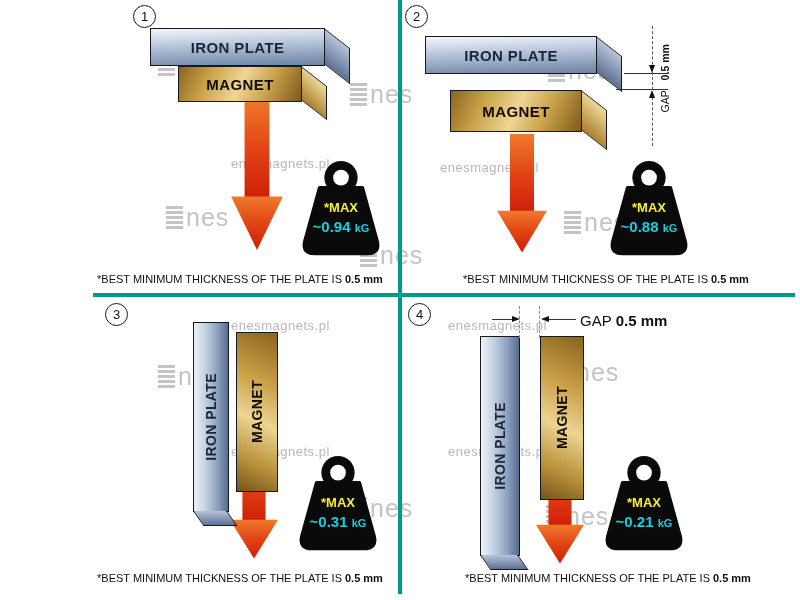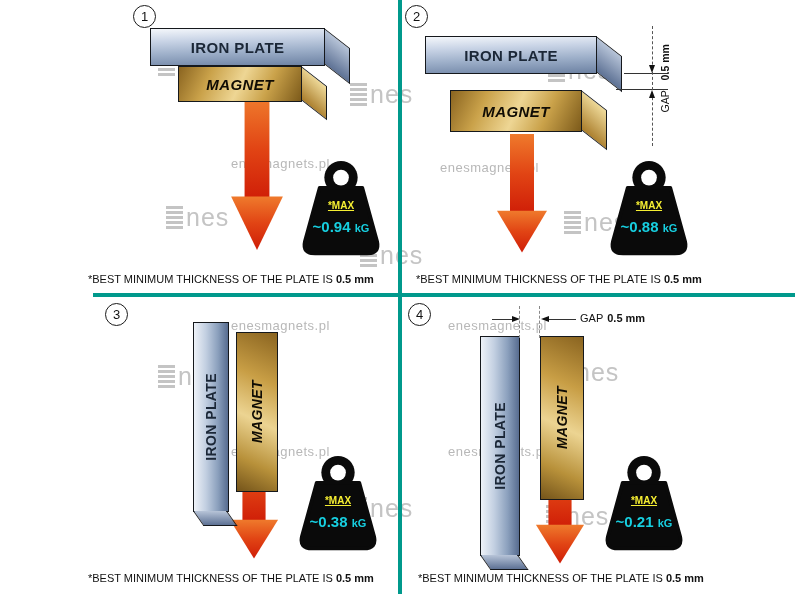--- a/index.html
+++ b/index.html
@@ -19,62 +19,62 @@
   .slab { position:absolute; border:1.5px solid #15181c; display:flex;
           align-items:center; justify-content:center; z-index:3; }
   .iron-h { background:linear-gradient(178deg,#f4f7fb 0%,#c9d4e6 30%,#9dafc9 62%,#6d82a3 100%); }
   .iron-v { background:linear-gradient(90deg,#eef2f8 0%,#c2cfe1 35%,#8ba0bd 70%,#576c90 100%); }
   .mag-h  { background:linear-gradient(115deg,#8a6420 0%,#caa24a 25%,#eed694 50%,#caa24a 72%,#7c5a1a 100%); }
   .mag-v  { background:linear-gradient(205deg,#8a6420 0%,#c89e45 30%,#ecd492 55%,#b8913a 80%,#74541a 100%); }
   .h-label { font-weight:bold; font-size:15px; letter-spacing:0.4px; }
   .v-label { font-weight:bold; font-size:14px; letter-spacing:0.4px;
              writing-mode:vertical-rl; transform:rotate(180deg); }
   .iron-text { color:#1b2737; }
-  .mag-text  { color:#100c04;font-style:italic; }
+  .mag-text  { color:#100c04; }
   .side-r { position:absolute; left:100%; top:-1.5px; width:26px; height:100%;
             transform-origin:left top; transform:skewY(38deg);
             border:1.5px solid #15181c; }
   .side-b { position:absolute; top:100%; left:-1.5px; width:100%; height:15px;
             transform-origin:top left; transform:skewX(35deg);
             border:1.5px solid #15181c; border-top:none; }
   .iron-side { background:linear-gradient(180deg,#b7c4d8,#5d7194); }
   .mag-side  { background:linear-gradient(190deg,#f0dc9c,#a97c2a); }
 
   
   .arrow { position:absolute; z-index:2; }
   .arrow svg { display:block; width:100%; height:100%; }
 
   
   .weight { position:absolute; width:82px; height:100px; z-index:3; }
   .weight svg { position:absolute; inset:0; width:100%; height:100%; }
   .w-max { position:absolute; left:0; right:0; top:40px; text-align:center;
-           color:#f6ef32; font-weight:bold; font-size:10px;text-decoration:underline; }
+           color:#f6ef32; font-weight:bold; font-size:13px; }
   .w-val { position:absolute; left:0; right:0; top:58px; text-align:center;
            color:#17cfe0; font-weight:bold; font-size:15px; }
   .w-unit { font-size:11px; }
 
   
-  .caption { position:absolute; font-size:11px; text-align:left;
+  .caption { position:absolute; font-size:11px; text-align:center;
              white-space:nowrap; z-index:4; }
   .caption b { margin-left:3px; }
 
   
   .tick-h   { position:absolute; height:0; border-top:1px solid #333; z-index:4; }
   .dimline-v{ position:absolute; width:0; border-left:1px dashed #555; z-index:4; }
   .dash-v   { position:absolute; width:0; border-left:1px dashed #888; z-index:4; }
   .dim-h    { position:absolute; height:0; border-top:1px solid #333; z-index:4; }
   .tri { position:absolute; width:0; height:0; z-index:4; }
   .tri-down { border-left:3.5px solid transparent; border-right:3.5px solid transparent; border-top:8px solid #111; }
   .tri-up   { border-left:3.5px solid transparent; border-right:3.5px solid transparent; border-bottom:8px solid #111; }
   .tri-right{ border-top:3.5px solid transparent; border-bottom:3.5px solid transparent; border-left:8px solid #111; }
   .tri-left { border-top:3.5px solid transparent; border-bottom:3.5px solid transparent; border-right:8px solid #111; }
   .gap-label-v { position:absolute; writing-mode:vertical-rl; transform:rotate(180deg);
                  font-size:10.5px; white-space:nowrap; z-index:4; }
   .gap-label-v b { margin-inline-start:10px; }
-  .gap-label-h { position:absolute; font-size:11px; white-space:nowrap; z-index:4; }
+  .gap-label-h { position:absolute; font-size:15px; white-space:nowrap; z-index:4; }
   .gap-label-h b { margin-left:4px; }
 
   
   .wm-site { position:absolute; font-size:13px; color:#b8b8b8;
              letter-spacing:0.5px; z-index:1; }
   .wm-logo { position:absolute; display:flex; align-items:center; gap:3px; z-index:1; }
   .wm-lines { display:flex; flex-direction:column; gap:2.5px; }
   .wm-lines i { display:block; width:17px; height:2.5px; background:#c4c4c4; }
   .wm-logo-text { font-size:25px; color:#c4c4c4; letter-spacing:1px; line-height:1; }
 </style>
@@ -276,21 +276,21 @@
     <span class="v-label mag-text">MAGNET</span>
   </div>
 
   <div class="weight" style="left:297px; top:157px;">
     <svg viewBox="0 0 88 108">
       <circle cx="44" cy="19" r="18" fill="#0a0a0a"></circle>
       <circle cx="44" cy="19" r="8.5" fill="#ffffff"></circle>
       <path d="M21 30 L67 30 L83 88 Q86 101 72 101 L16 101 Q2 101 5 88 Z" fill="#0a0a0a" stroke="#0a0a0a" stroke-width="4" stroke-linejoin="round"></path>
     </svg>
     <div class="w-max">*MAX</div>
-    <div class="w-val"><span>~0.38</span> <span class="w-unit">kG</span></div>
+    <div class="w-val"><span>~0.31</span> <span class="w-unit">kG</span></div>
   </div>
 
   <div class="caption" style="left:88px; top:274px; width:304px;">
     <span>*BEST MINIMUM THICKNESS OF THE PLATE IS</span><b>0.5 mm</b>
   </div>
 </div>
 
 <div class="panel" style="left:402px; top:298px; width:398px; height:302px;">
   <div class="num" style="left:6px; top:5px;">4</div>
 

